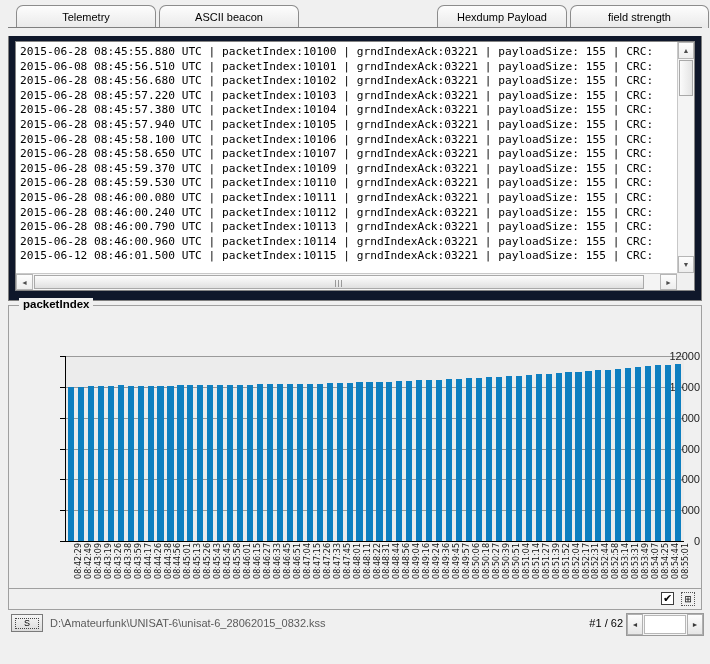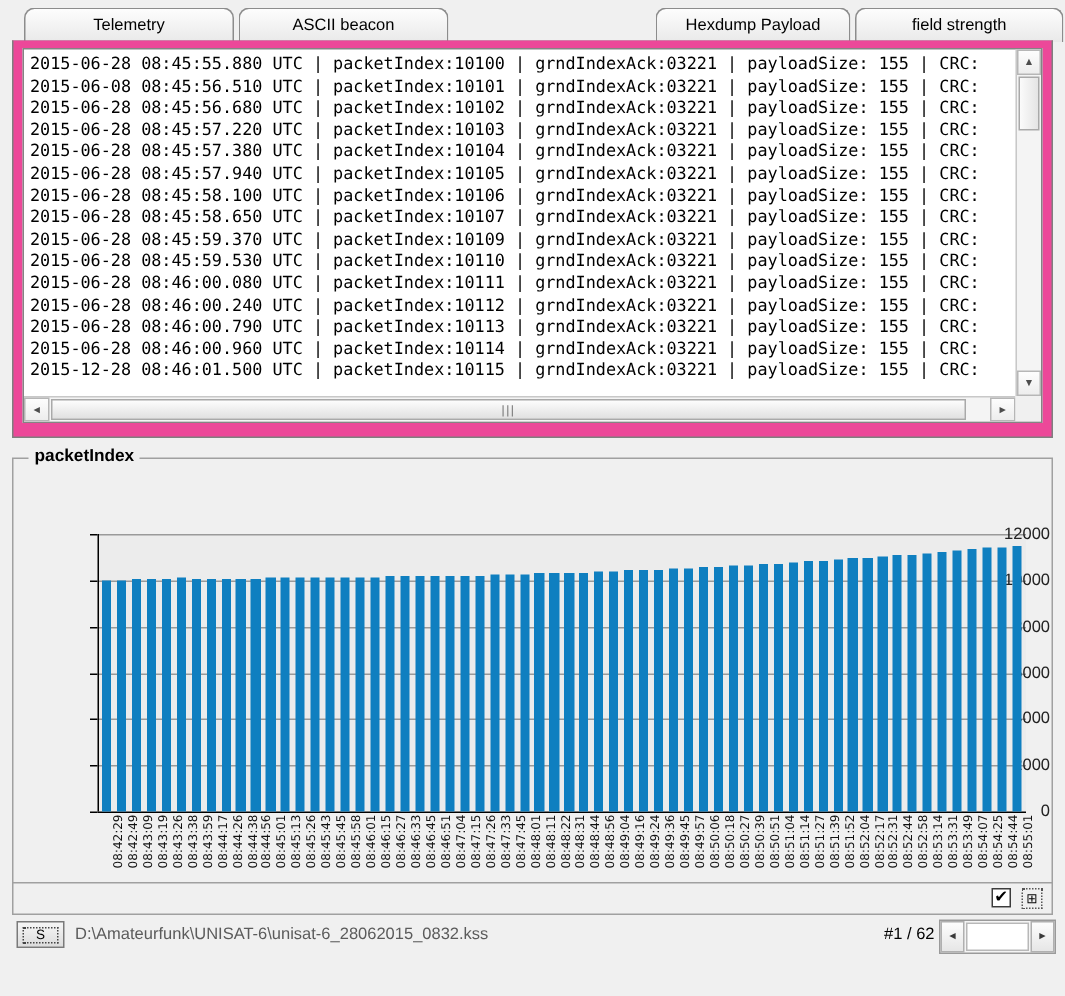--- a/index.html
+++ b/index.html
@@ -20,22 +20,22 @@
     border-radius:7px 7px 0 0;
     display:flex;align-items:center;justify-content:center;
     font-size:11px;color:#000;box-sizing:border-box;
   }
   .tab.active{
     top:0;height:28px;background:#ffffff;font-weight:bold;
     border-color:#7a7a7a;z-index:5;
   }
   .tabline{position:absolute;left:8px;top:27px;width:694px;height:1px;background:#7f7f7f;}
   .tabpage{
-    position:absolute;left:8px;top:27px;width:694px;height:265px;
-    background:#ec4899;border:1px solid #7f7f7f;border-top:none;box-sizing:border-box;
+    position:absolute;left:8px;top:36px;width:694px;height:265px;
+    background:#0f172a;border:1px solid #7f7f7f;border-top:none;box-sizing:border-box;
   }
 
   
   .logbox{
     position:absolute;left:6px;top:5px;width:680px;height:250px;
     background:#ffffff;border:1px solid #848484;box-sizing:border-box;
     overflow:hidden;
   }
   .loglines{
     position:absolute;left:0;top:1px;right:17px;bottom:18px;overflow:hidden;
@@ -181,21 +181,21 @@
           <div class="logline">2015-06-28 08:45:57.380 UTC | packetIndex:10104 | grndIndexAck:03221 | payloadSize: 155 | CRC:</div>
           <div class="logline">2015-06-28 08:45:57.940 UTC | packetIndex:10105 | grndIndexAck:03221 | payloadSize: 155 | CRC:</div>
           <div class="logline">2015-06-28 08:45:58.100 UTC | packetIndex:10106 | grndIndexAck:03221 | payloadSize: 155 | CRC:</div>
           <div class="logline">2015-06-28 08:45:58.650 UTC | packetIndex:10107 | grndIndexAck:03221 | payloadSize: 155 | CRC:</div>
           <div class="logline">2015-06-28 08:45:59.370 UTC | packetIndex:10109 | grndIndexAck:03221 | payloadSize: 155 | CRC:</div>
           <div class="logline">2015-06-28 08:45:59.530 UTC | packetIndex:10110 | grndIndexAck:03221 | payloadSize: 155 | CRC:</div>
           <div class="logline">2015-06-28 08:46:00.080 UTC | packetIndex:10111 | grndIndexAck:03221 | payloadSize: 155 | CRC:</div>
           <div class="logline">2015-06-28 08:46:00.240 UTC | packetIndex:10112 | grndIndexAck:03221 | payloadSize: 155 | CRC:</div>
           <div class="logline">2015-06-28 08:46:00.790 UTC | packetIndex:10113 | grndIndexAck:03221 | payloadSize: 155 | CRC:</div>
           <div class="logline">2015-06-28 08:46:00.960 UTC | packetIndex:10114 | grndIndexAck:03221 | payloadSize: 155 | CRC:</div>
-          <div class="logline">2015-12-28 08:46:01.500 UTC | packetIndex:10115 | grndIndexAck:03221 | payloadSize: 155 | CRC:</div>
+          <div class="logline">2015-06-12 08:46:01.500 UTC | packetIndex:10115 | grndIndexAck:03221 | payloadSize: 155 | CRC:</div>
         </div>
 
       <div class="vsb">
         <div class="arrow up">▲</div>
         <div class="thumb"></div>
         <div class="arrow down">▼</div>
       </div>
 
       <div class="hsb">
         <div class="arrow left">◄</div>

